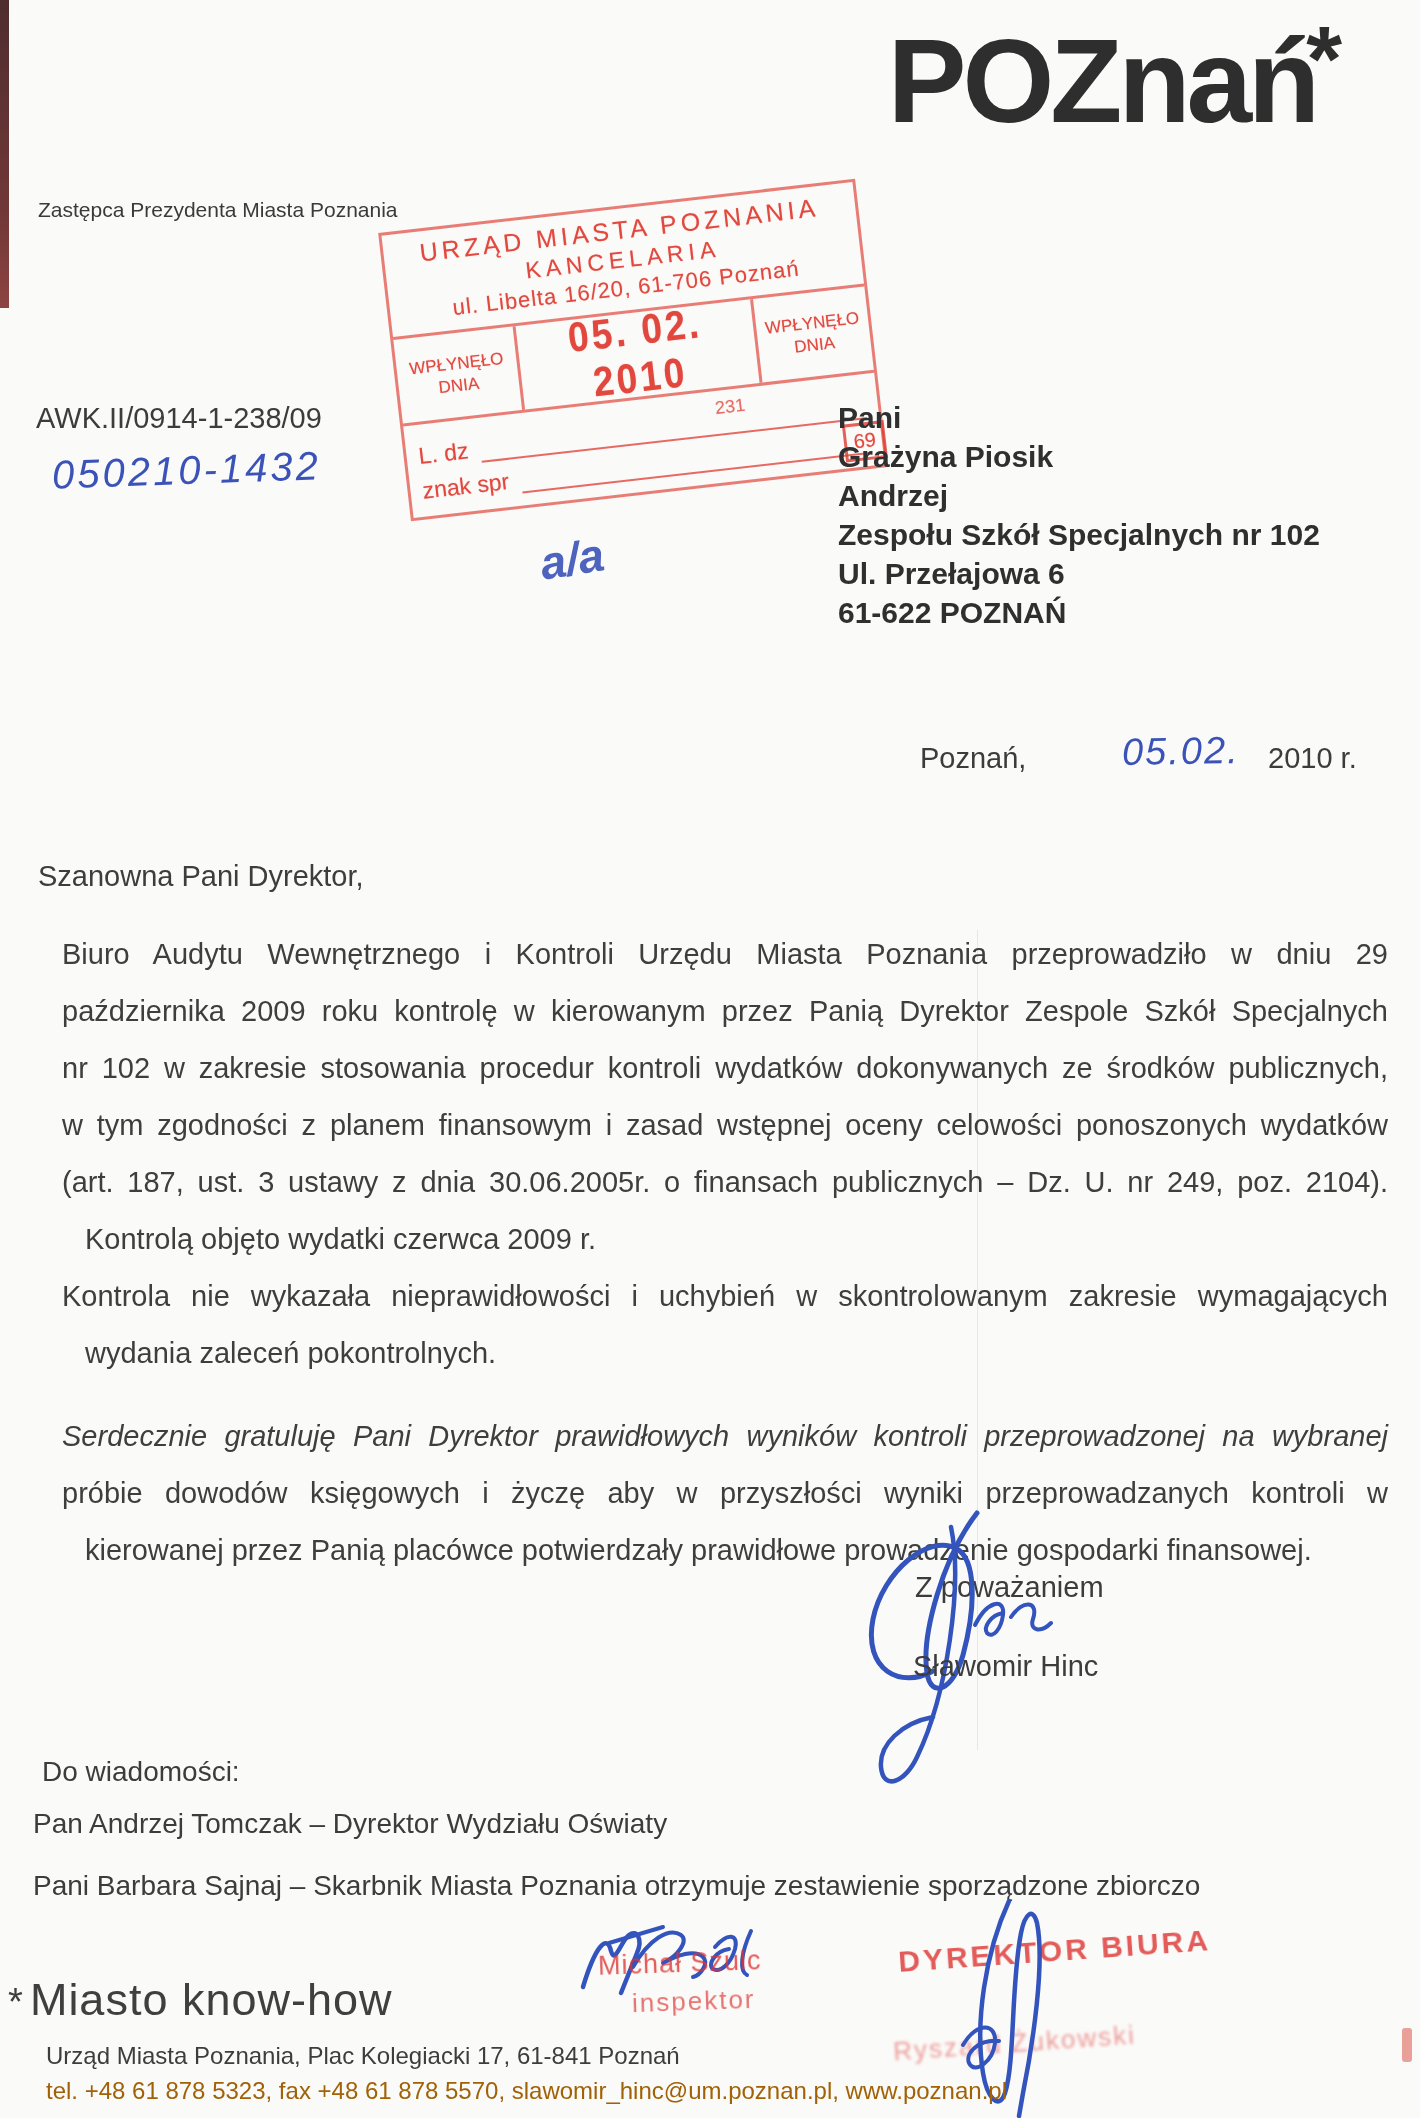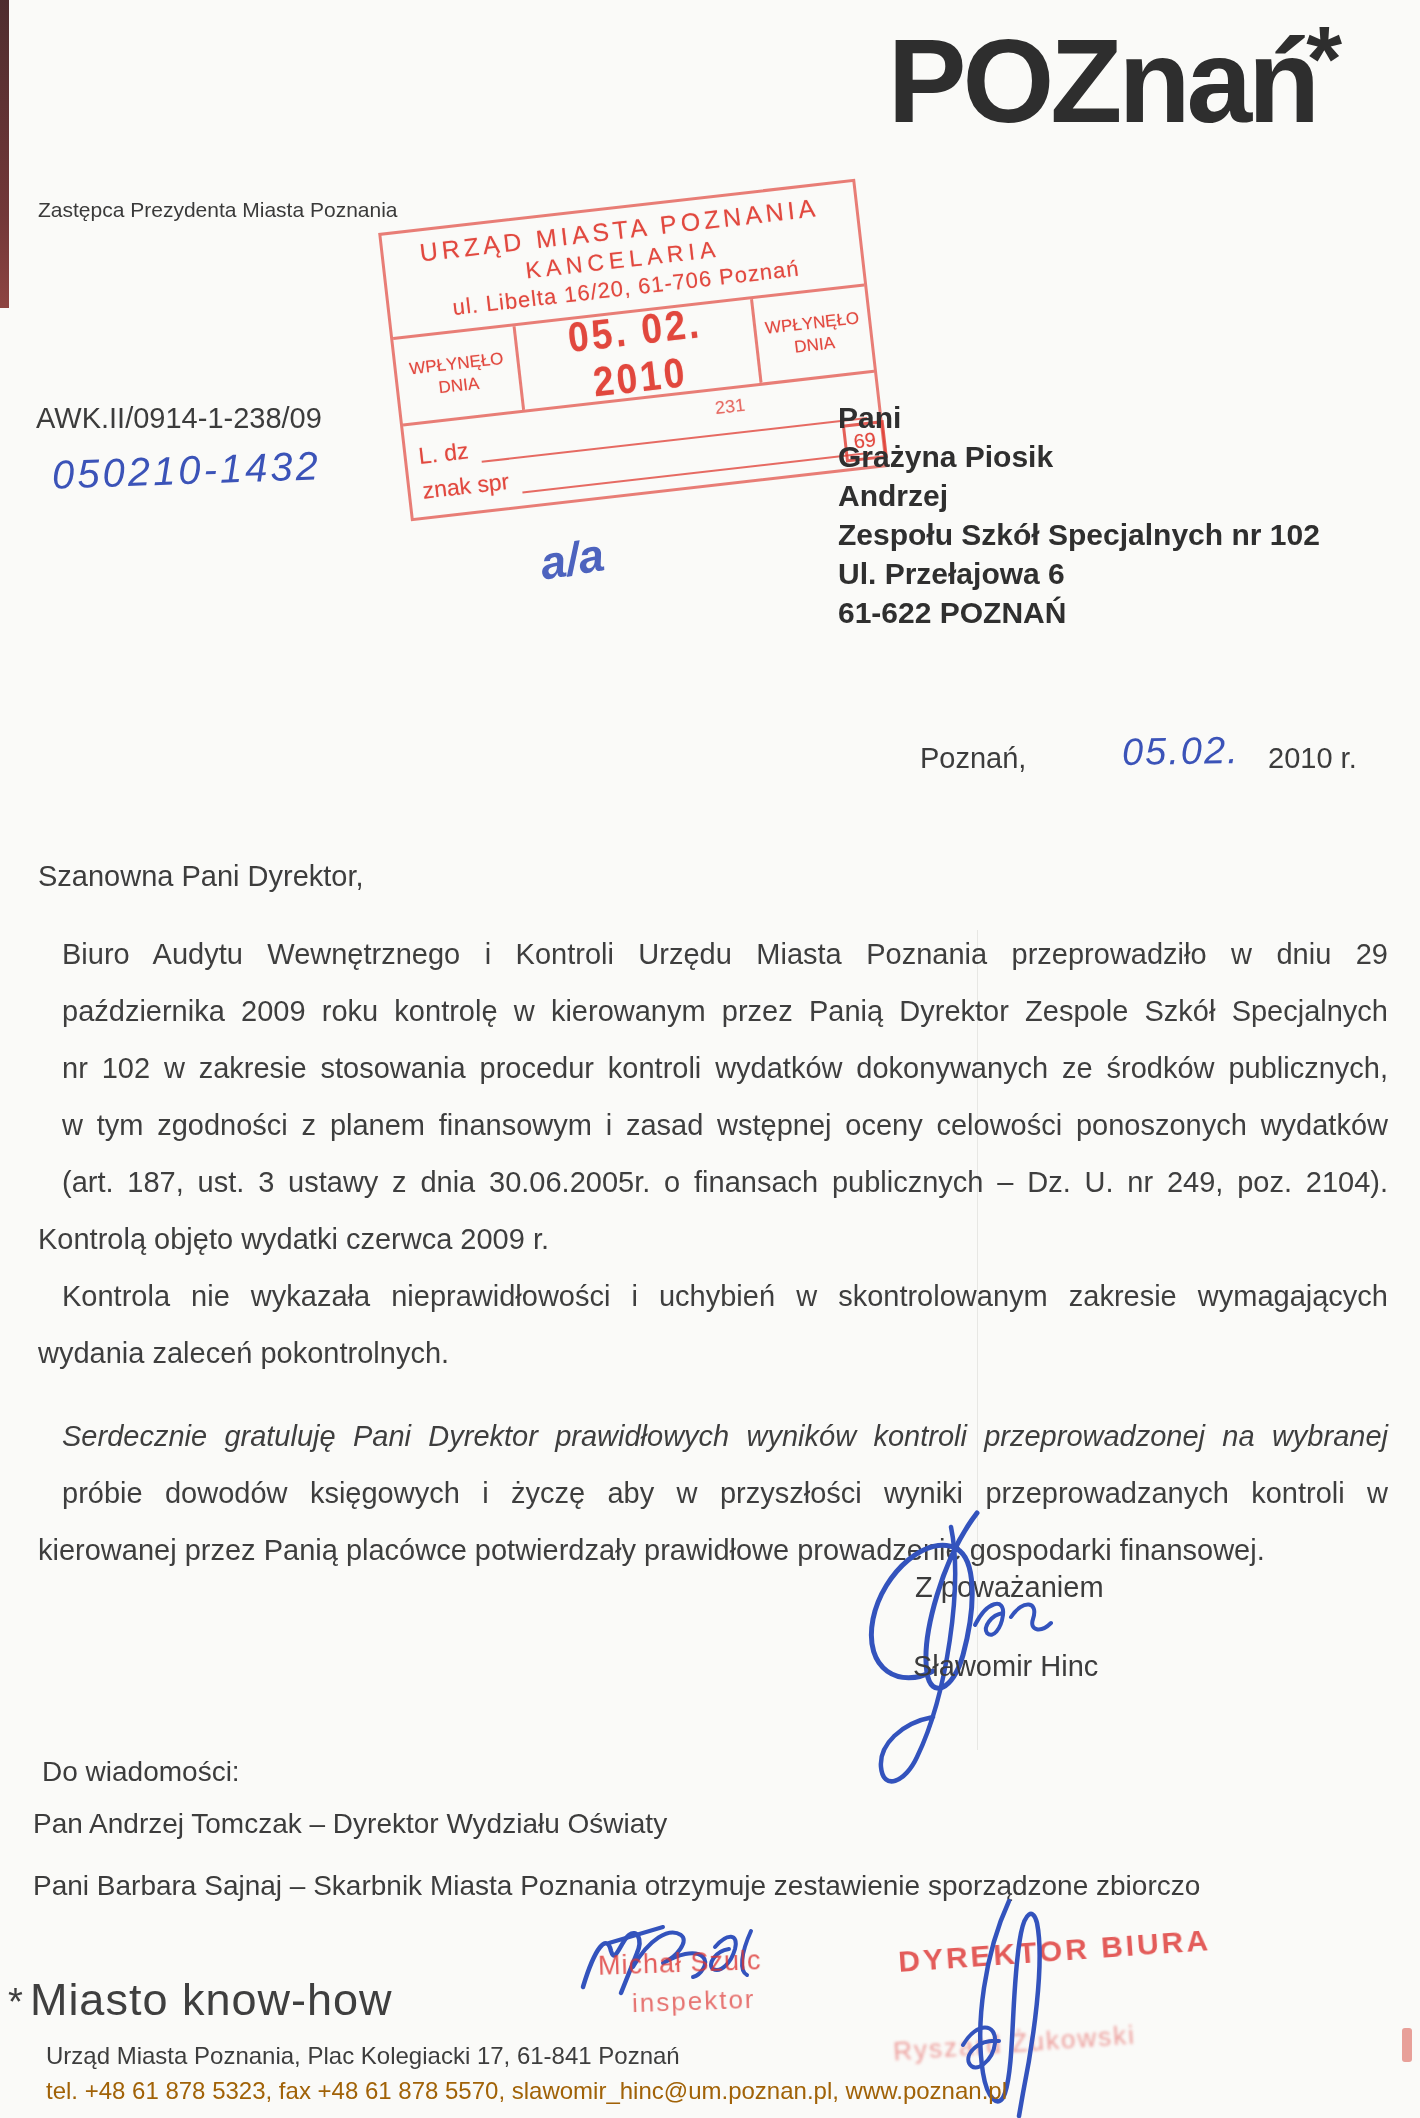--- a/index.html
+++ b/index.html
@@ -52,21 +52,21 @@
   .recipient{left:838px;top:398px;font-size:30px;font-weight:bold;color:#2f2f2f;line-height:39px;}
 
   .dl-city{left:920px;top:742px;font-size:29px;}
   .dl-hand{left:1122px;top:730px;font-size:38px;letter-spacing:2px;transform:rotate(-1deg);}
   .dl-year{left:1268px;top:742px;font-size:29px;}
 
   .salutation{left:38px;top:860px;font-size:29px;color:#3d3d3d;}
 
   .body-text{left:38px;top:926px;width:1350px;font-size:29px;line-height:57px;color:#3e3e3e;}
   .jline{text-align:justify;text-align-last:justify;margin-left:24px;}
-  .jline-last{text-align:justify;text-align-last:left;}
+  .jline-last{text-align:justify;text-align-last:left;margin-left:47px;}
   .para-gap{margin-top:26px;font-style:italic;}
 
   .closing{left:915px;top:1571px;font-size:29px;}
   .sig-name{left:913px;top:1650px;font-size:29px;}
 
   .cc-head{left:42px;top:1756px;font-size:28px;}
   .cc-line1{left:33px;top:1808px;font-size:28px;}
   .cc-line2{left:33px;top:1870px;font-size:28px;text-align:center;}
 
   .red-stamp{color:rgba(221,52,50,.8);filter:blur(.6px);}

